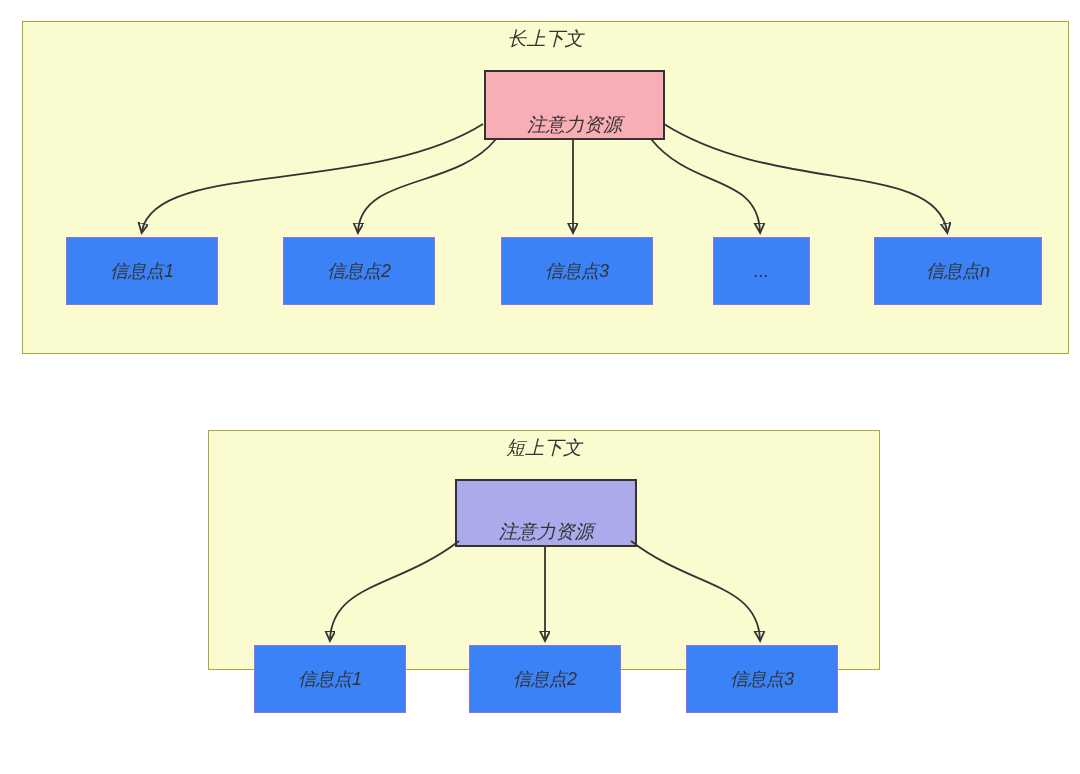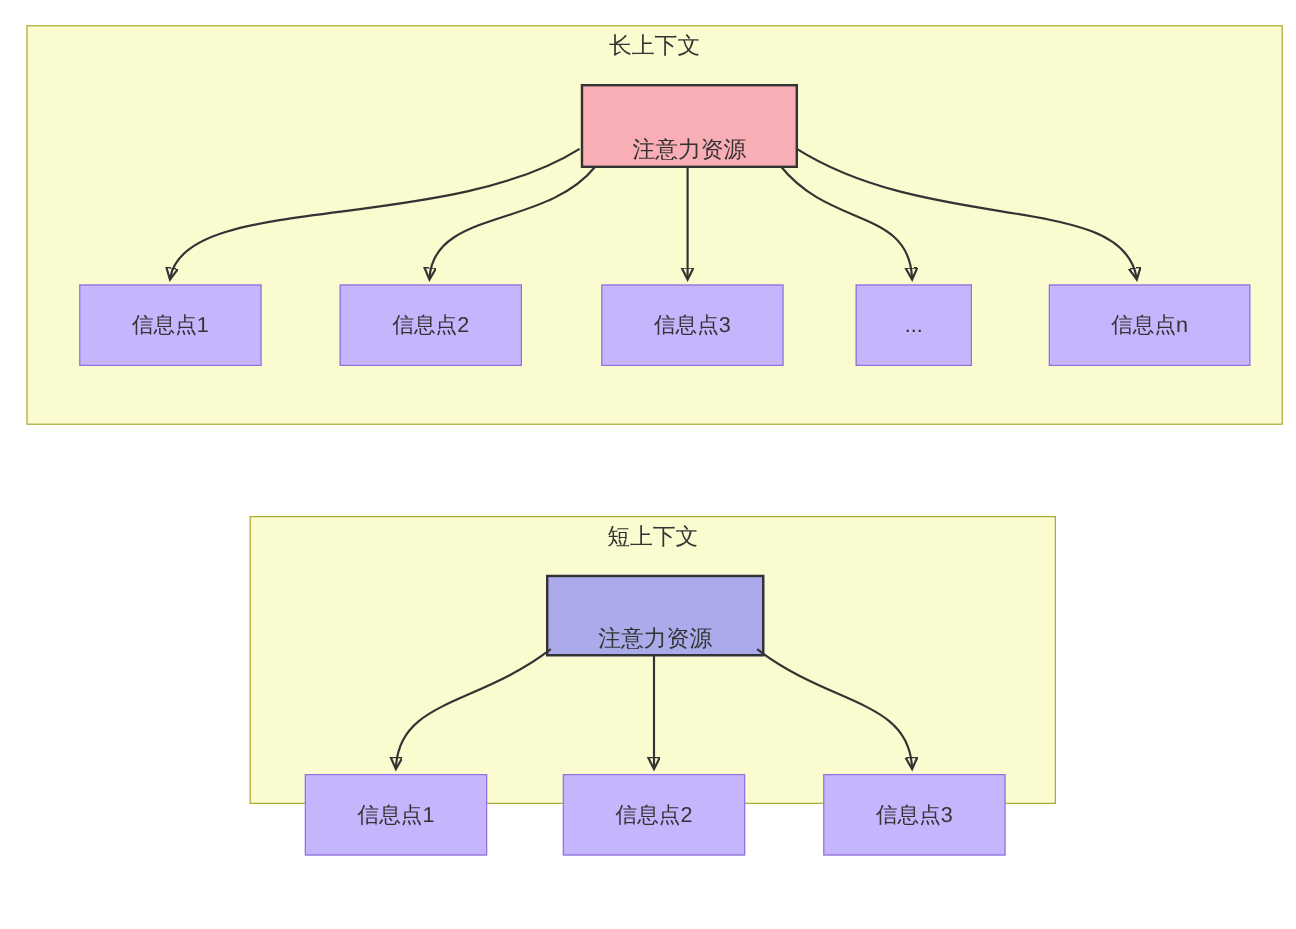--- a/index.html
+++ b/index.html
@@ -1,21 +1,21 @@
 <!DOCTYPE html>
 <html><head>
 <meta charset="utf-8">
 <style>
   html, body { margin: 0; padding: 0; background: #ffffff; }
   body {
     width: 1080px; height: 774px;
     font-family: "Liberation Sans", "DejaVu Sans", sans-serif;
     color: #333333;
   }
-  .canvas { position: relative; width: 1080px; height: 774px; overflow: hidden; }
+  .canvas { position: relative; width: 1080px; height: 774px; overflow: hidden; font-style: italic; }
 
   .cluster {
     position: absolute;
     background: #FBFBD0;
     border: 1.4px solid #AAAA33;
     box-sizing: border-box;
   }
   .cluster-title {
     position: absolute;
     top: 7px; left: 0; right: 0;
@@ -31,21 +31,21 @@
     align-items: center;
     justify-content: center;
     box-sizing: border-box;
     font-size: 18px;
     text-align: center;
     white-space: nowrap;
   }
   .root-node { border: 2.5px solid #333333; font-size: 19px; align-items: flex-end; }
   .root-long  { background: #F9ADB5; }
   .root-short { background: #ABABEC; }
-  .child-node { background: #c4b5fd; border: 1.4px solid #9370DB; }
+  .child-node { background: #3b82f6; border: 1.4px solid #9370DB; }
 
   svg.edges {
     position: absolute;
     left: 0; top: 0;
     width: 1080px; height: 774px;
     pointer-events: none;
   }
   svg.edges path {
     fill: none;
     stroke: #333333;

